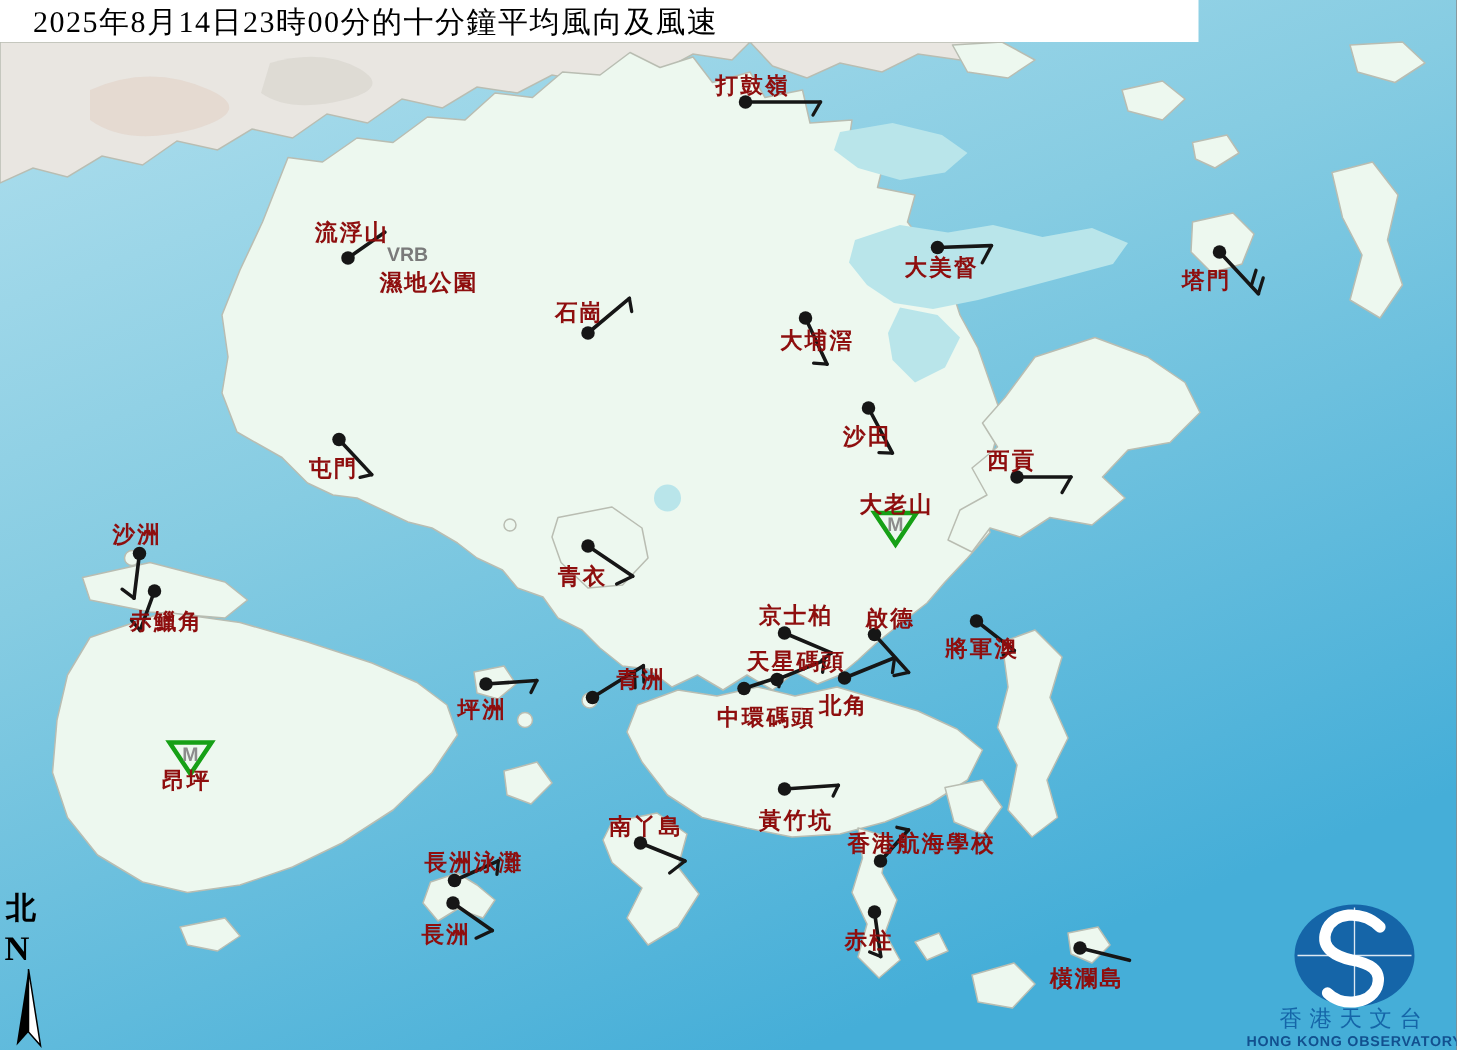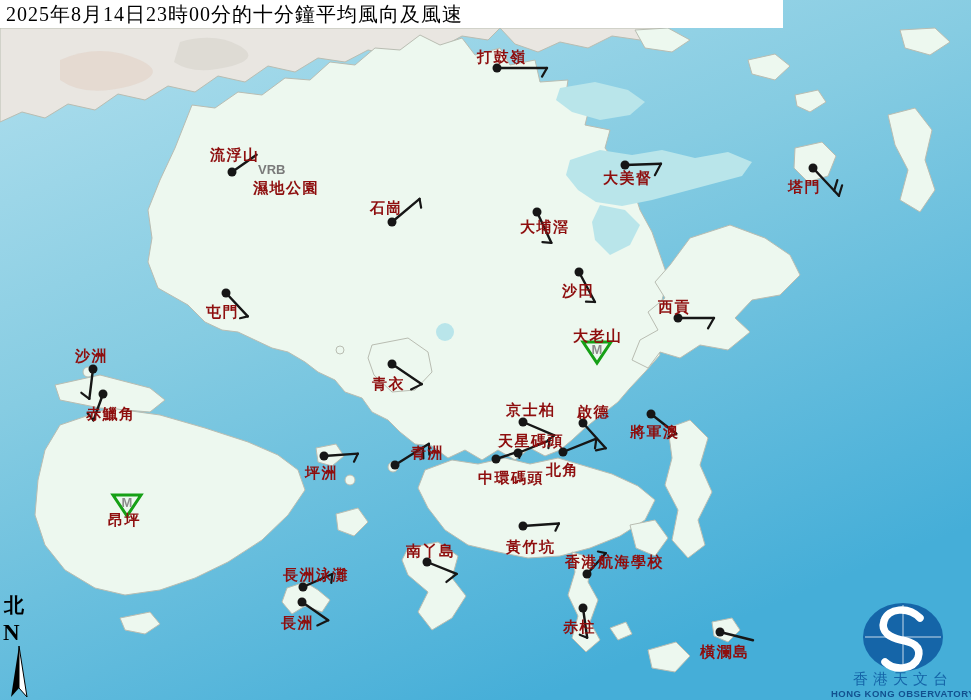--- a/index.html
+++ b/index.html
@@ -1,20 +1,20 @@
 <!DOCTYPE html>
 <html style="--title_bg: #ffffff; --title_fg: #000000; --sea_top: #b2e0ee; --sea_mid: #86cce2; --sea_deep: #45aed8; --land: #edf8ef; --land_cn: #e9e6e1; --inner_water: #b9e5ea; --coast: #b9bdb2; --label: #8e0e0e; --barb: #161616; --vrb: #7a7a7a; --m_green: #16a016; --m_gray: #8c8c8c; --logo_blue: #1565a8; --logo_text: #12508f;"><head>
 <meta charset="utf-8">
 <style>
   html,body{margin:0;padding:0;background:#888;}
   .stage{position:relative;width:971px;height:700px;overflow:hidden;
          font-family:"Liberation Serif","DejaVu Serif",serif;}
   .stage svg{position:absolute;left:0;top:0;}
   .titlebar{position:absolute;left:0;top:0;width:783px;height:28px;
-            background:var(--title_bg);display:flex;align-items:center;}
+            background:var(--title_bg);display:flex;align-items:center;padding-left:16px;}
   .titlebar span{font-size:20px;color:var(--title_fg);padding-left:6px;letter-spacing:1px;white-space:nowrap;}
   .land{fill:var(--land);stroke:var(--coast);stroke-width:1;stroke-linejoin:round;}
   .land-cn{fill:var(--land_cn);stroke:var(--coast);stroke-width:1;}
   .patch{stroke:none;}
   .inner{fill:var(--inner_water);stroke:none;}
   .staff{stroke:var(--barb);stroke-width:2.4;stroke-linecap:round;}
   .tick{stroke:var(--barb);stroke-width:2.2;stroke-linecap:round;}
   .dot{fill:var(--barb);}
   .slabel{font:bold 15px "Liberation Serif","DejaVu Serif",serif;
           fill:var(--label);letter-spacing:1.5px;}

